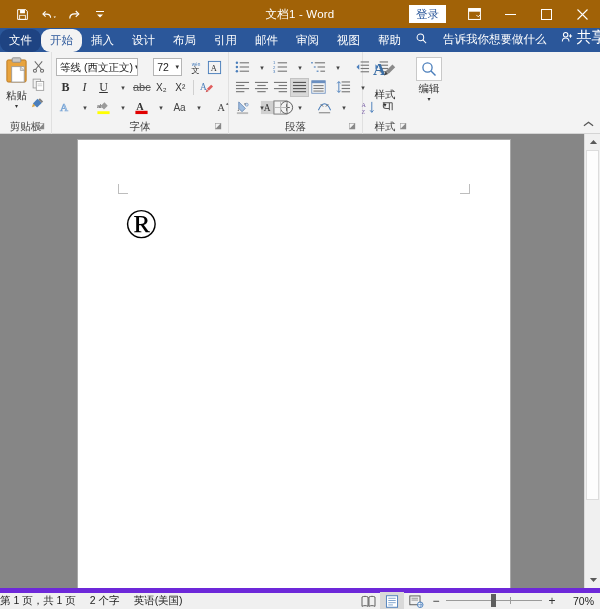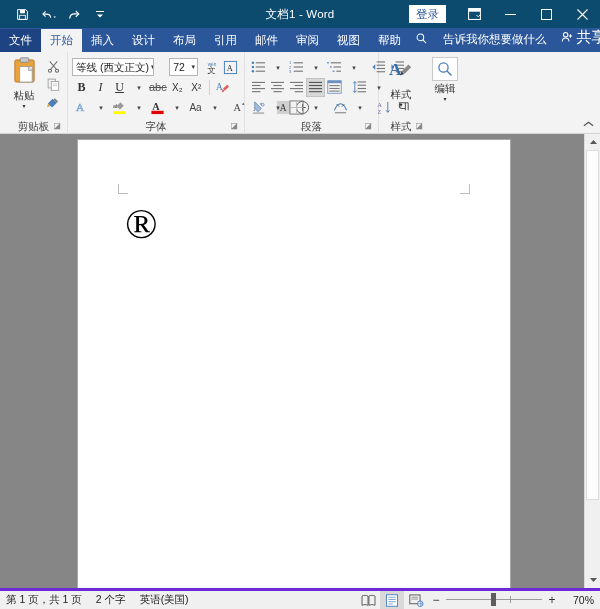--- a/index.html
+++ b/index.html
@@ -14,21 +14,21 @@
     width: 600px; height: 609px;
     position: relative;
     display: flex;
     flex-direction: column;
     background: #fff;
   }
 
   
   .titlebar {
     height: 28px;
-    background: #0c4a6e;
+    background: #a16207;
     color: #fff;
     display: flex;
     align-items: center;
     position: relative;
     flex: none;
   }
   .qat {
     display: flex;
     align-items: center;
     padding-left: 10px;
@@ -78,20 +78,21 @@
     align-items: flex-end;
     flex: none;
     position: relative;
   }
   .tab {
     font-size: 11.5px;
     color: #fff;
     padding: 4px 9px 5px 9px;
     line-height: 14px;
     white-space: nowrap;
+    border-radius: 9px;
   }
   .tab.file { background: #1e4382; }
   .tab.active {
     background: #f3f3f3;
     color: #2b579a;
   }
   .tellme {
     display: flex;
     align-items: center;
     gap: 16px;
@@ -262,27 +263,26 @@
     height: 350px;
     background: #fdfdfd;
     border: 1px solid #dcdcdc;
   }
   .vs-bottom { position: absolute; bottom: 0; left: 0; }
 
   
   .statusbar {
     height: 21px;
     background: #f0f0f0;
-    border-top: 3px solid #6d28d9;
+    border-top: 5px solid #6d28d9;
     display: flex;
     align-items: center;
     font-size: 10.5px;
     color: #222;
     flex: none;
-    padding-left: 6px;
   }
   .sb-item { margin-right: 14px; white-space: nowrap; }
   .sb-right { margin-left: auto; display: flex; align-items: center; padding-right: 6px; }
   .viewbtn {
     width: 24px; height: 19px;
     display: flex; align-items: center; justify-content: center;
     color: #444;
   }
   .viewbtn.on { background: #d9d9d9; }
   .zoom-minus, .zoom-plus {
@@ -391,21 +391,21 @@
             <path d="M1.4 11.5c0-2.4 1.6-4 3.6-4s3.6 1.6 3.6 4" fill="none" stroke="#fff" stroke-width="1.1"></path>
             <path d="M10.2 3.6v3.6M8.4 5.4h3.6" stroke="#fff" stroke-width="1.1"></path>
           </svg>
       </span>
       <span>共享</span>
     </div>
   </div>
 
   <div class="ribbon">
 
-    <div class="group" style="width:68px">
+    <div class="group" style="width:52px">
       <div class="group-body">
         <div class="paste-big">
           <span>
             <svg width="25" height="27" viewBox="0 0 26 28">
               <rect x="3" y="3" width="20" height="23" rx="1.5" fill="#e8a33d" stroke="#b9781f" stroke-width="1"></rect>
               <rect x="8.5" y="0.8" width="9" height="4.6" rx="1" fill="#c8c8c8" stroke="#8a8a8a" stroke-width="0.9"></rect>
               <rect x="8" y="10" width="13" height="16" fill="#fff" stroke="#9a9a9a" stroke-width="0.9"></rect>
               <path d="M17 10l4 4h-4z" fill="#d9d9d9" stroke="#9a9a9a" stroke-width="0.7"></path>
             </svg>
           </span>

